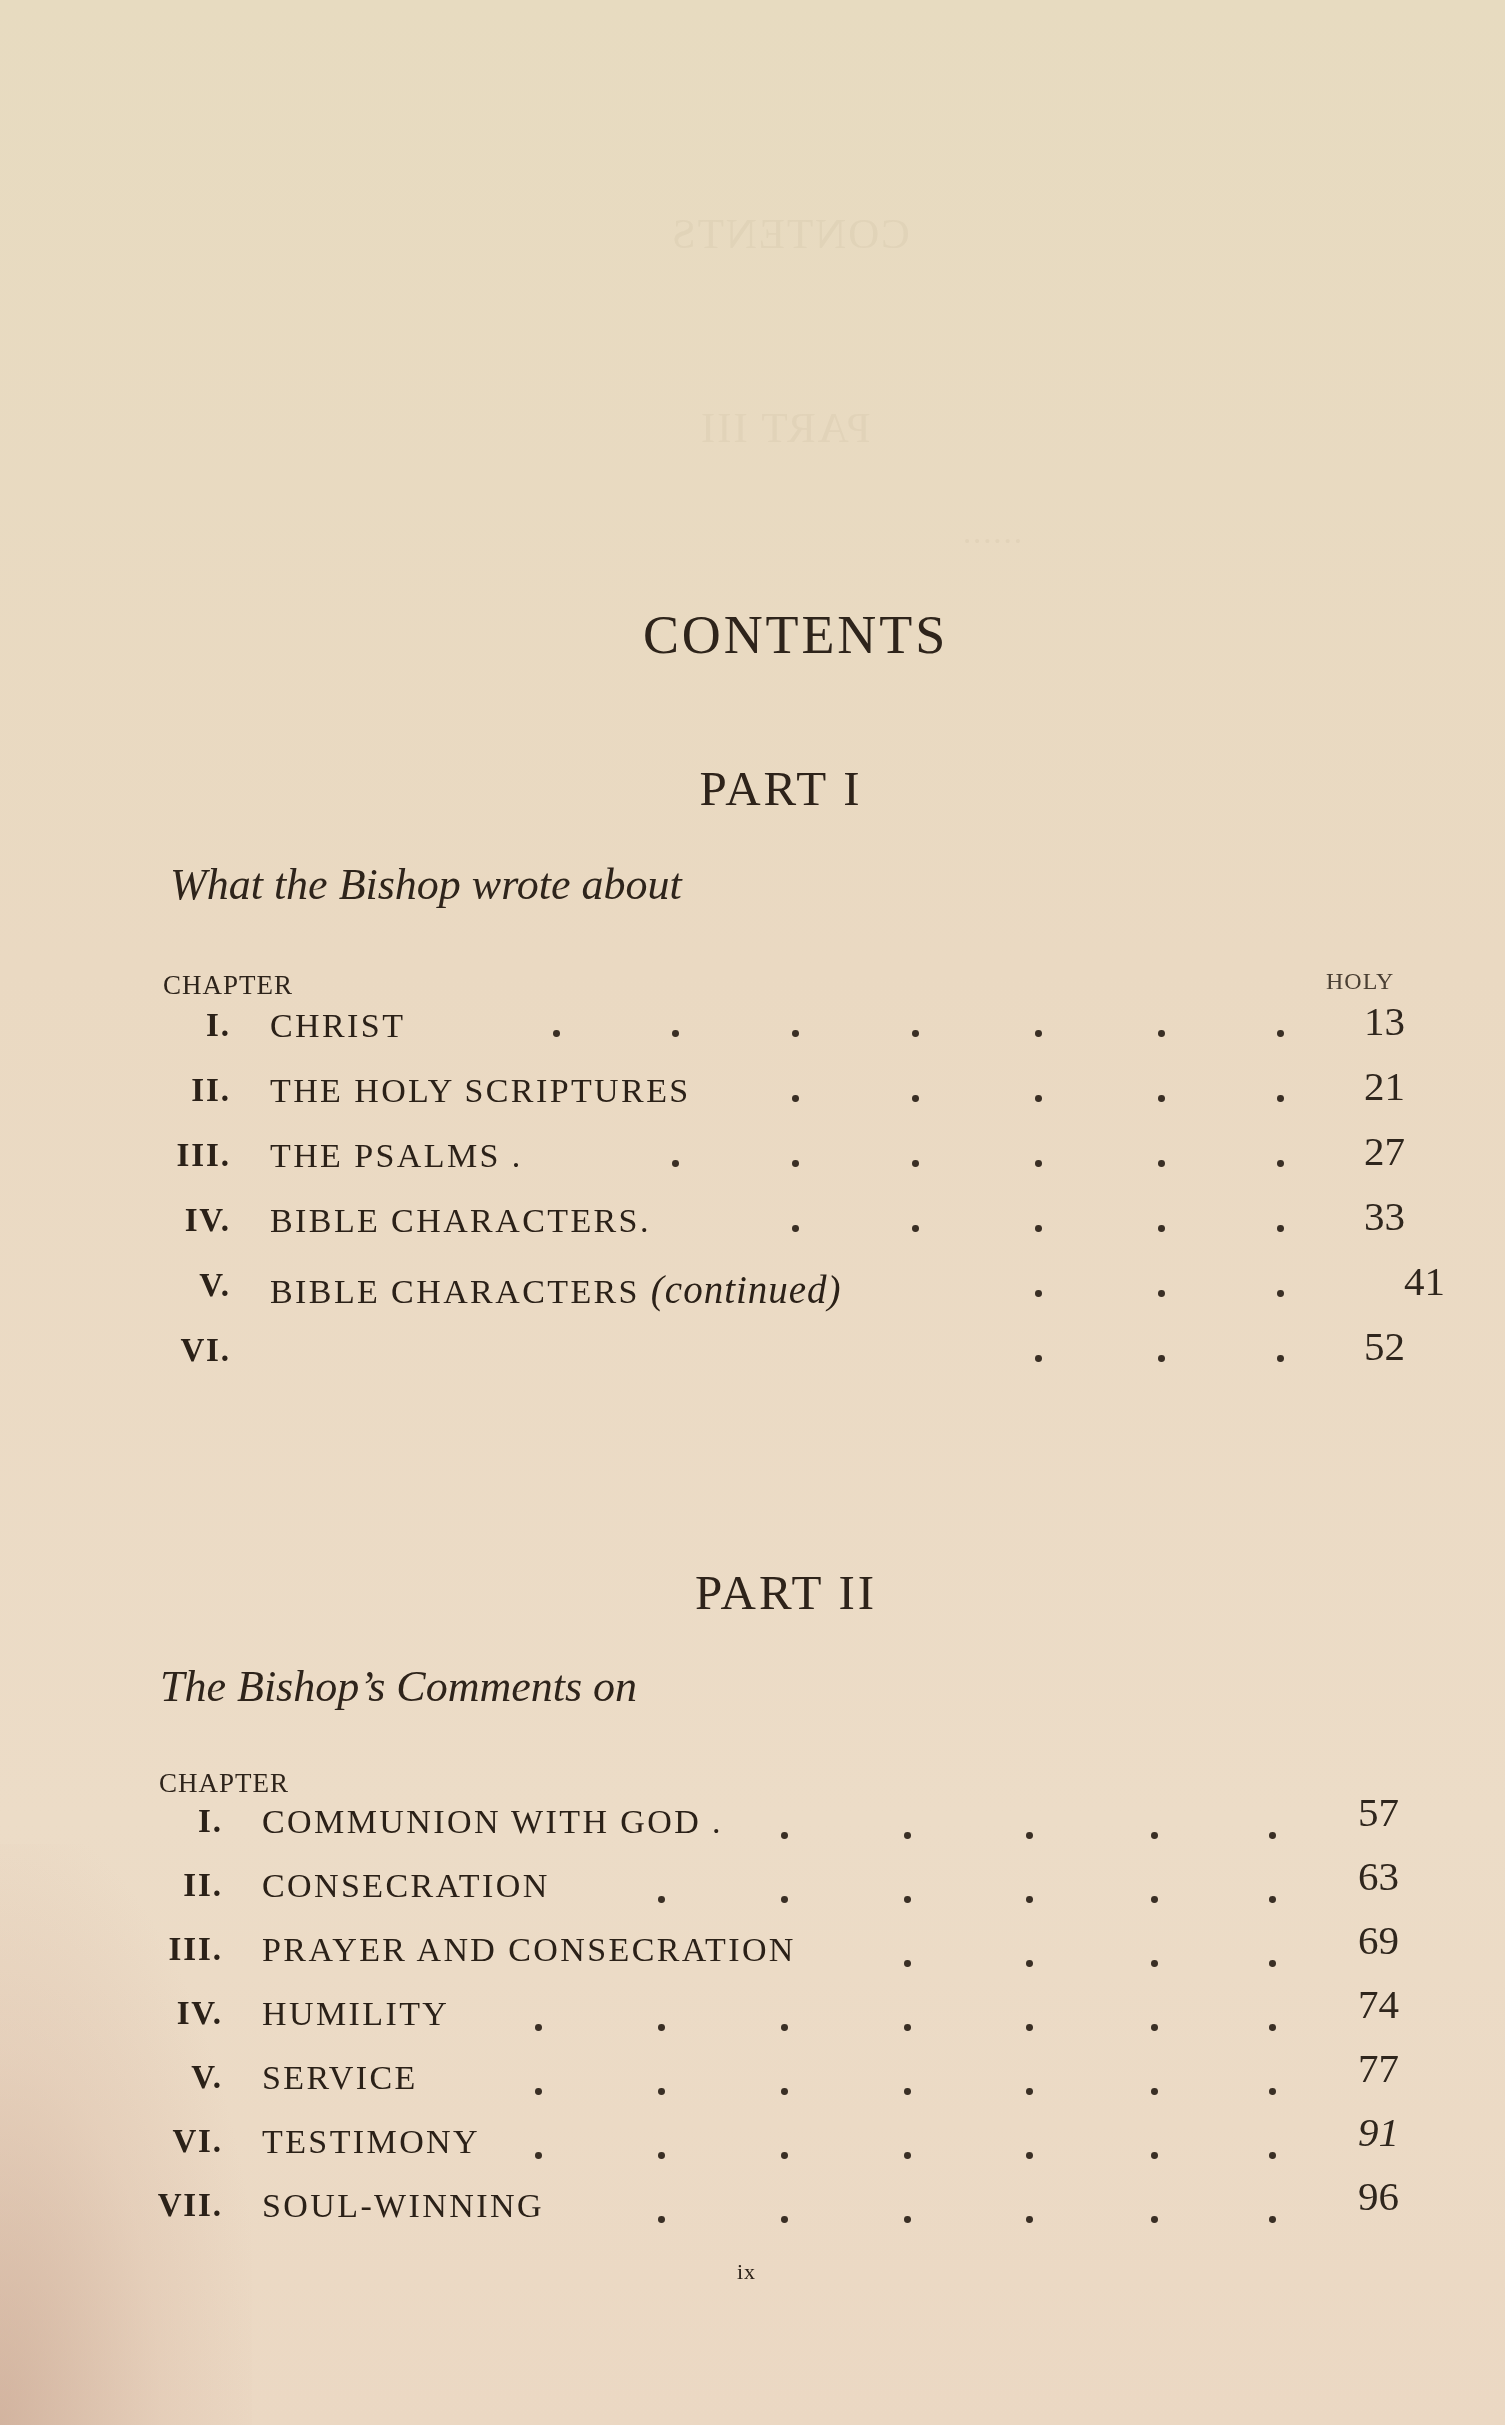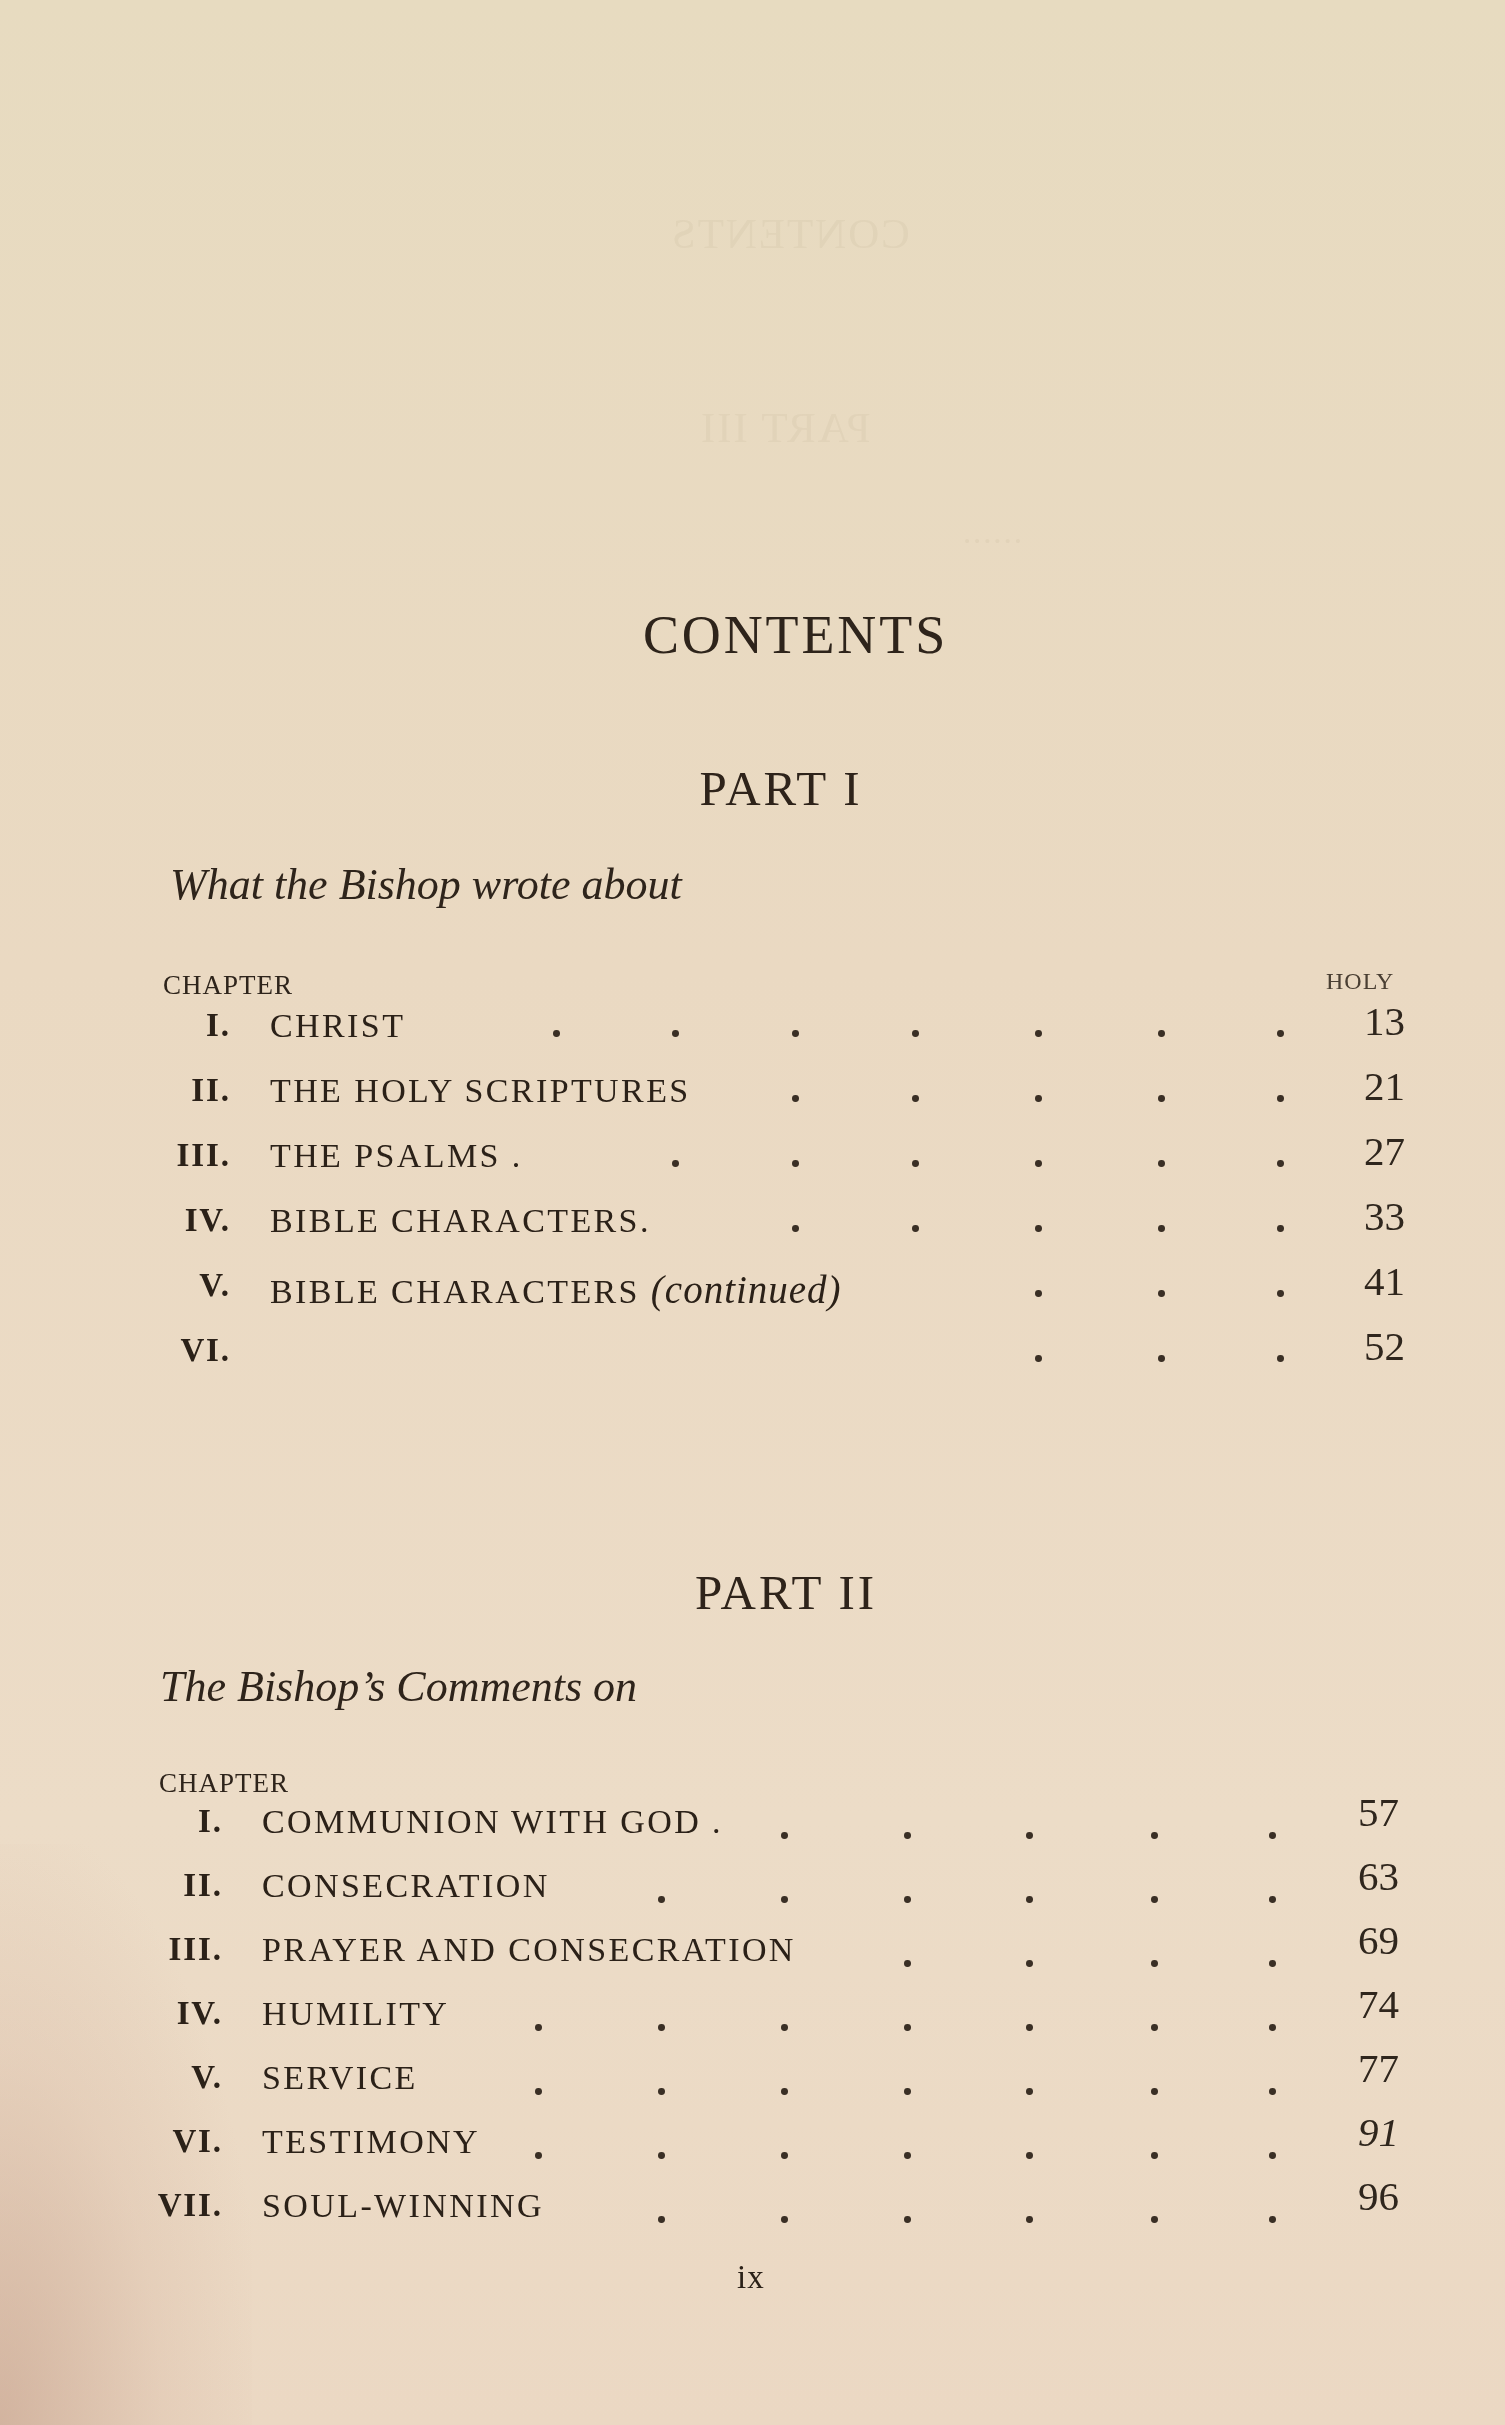--- a/index.html
+++ b/index.html
@@ -103,21 +103,21 @@
       position: absolute;
       font-size: 41px;
       color: #2f261d;
       text-align: right;
       width: 78px;
     }
     .folio {
       position: absolute;
       top: 2259px;
       left: 737px;
-      font-size: 33px;
+      font-size: 22px;
       letter-spacing: 1px;
       color: #2b2118;
     }
   </style>
 </head>
 <body>
 
 <div class="shadow-left"></div>
 
 <div class="ghost" style="top:209px; left:670px;">CONTENTS</div>
@@ -175,21 +175,21 @@
       <span class="dot" style="left: 995px; top: 23px;"></span>
       <span class="dot" style="left: 1114px; top: 23px;"></span>
       <span class="toc-page" style="left: 1164px; top: -9.7px;">33</span>
     </div>
     <div class="toc-row" style="top: 1267px; left: 163px;">
       <span class="toc-num">V.</span>
       <span class="toc-title"><span>BIBLE CHARACTERS </span><span class="ital">(continued)</span></span>
       <span class="dot" style="left: 872px; top: 23px;"></span>
       <span class="dot" style="left: 995px; top: 23px;"></span>
       <span class="dot" style="left: 1114px; top: 23px;"></span>
-      <span class="toc-page" style="left: 1164px; top: -9.7px;">41</span>
+      <span class="toc-page" style="left: 1204px; top: -9.7px;">41</span>
     </div>
     <div class="toc-row" style="top: 1332px; left: 163px;">
       <span class="toc-num">VI.</span>
       <span class="dot" style="left: 872px; top: 23px;"></span>
       <span class="dot" style="left: 995px; top: 23px;"></span>
       <span class="dot" style="left: 1114px; top: 23px;"></span>
       <span class="toc-page" style="left: 1164px; top: -9.7px;">52</span>
     </div>
   </div>
 

